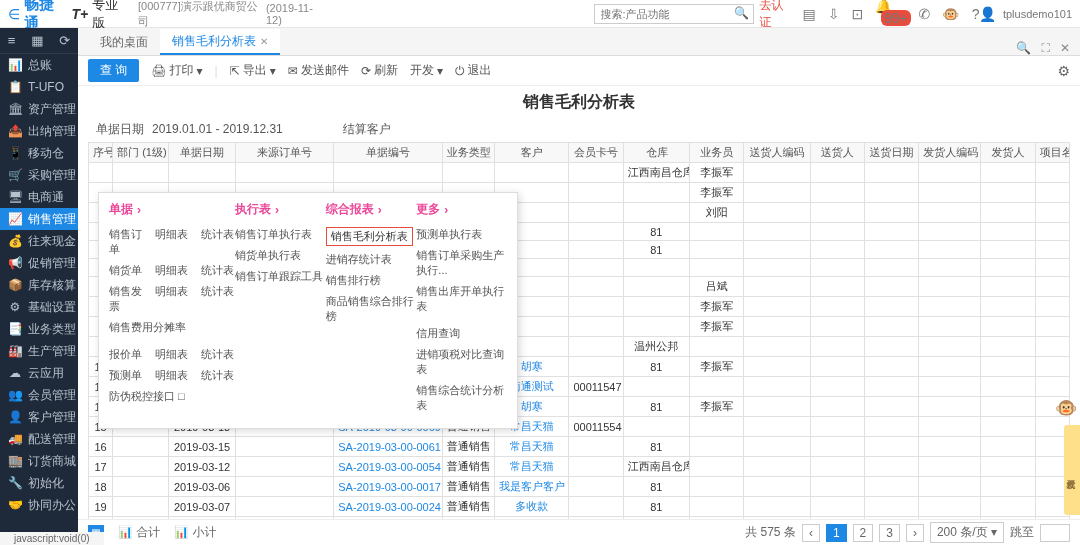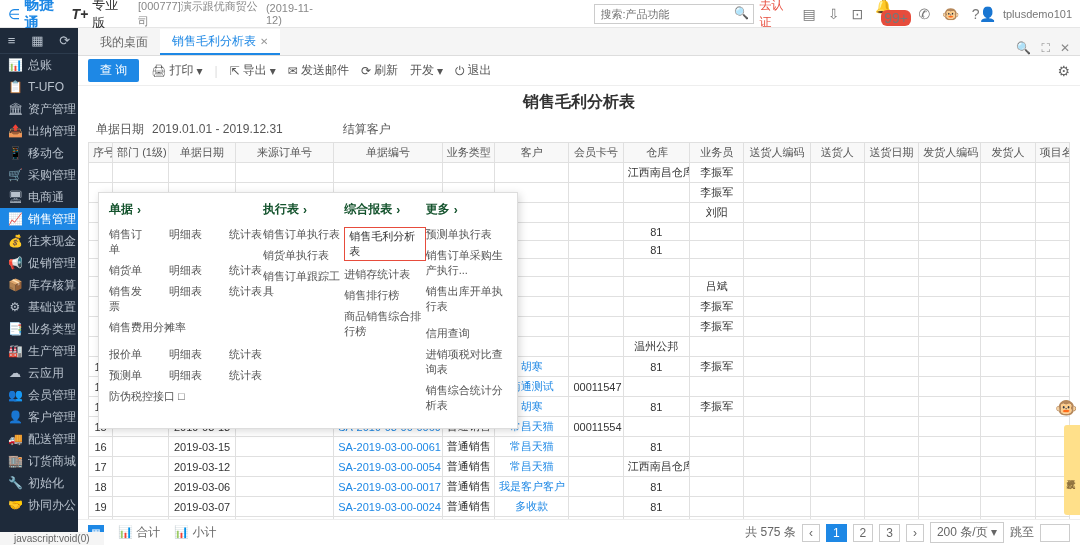--- a/index.html
+++ b/index.html
@@ -78,22 +78,22 @@
 .pager { height: 26px; border-top: 1px solid #eee; display: flex; align-items: center; padding: 0 10px; font-size: 12px; color: #666; }
 .pager-left { display: flex; gap: 14px; align-items: center; }
 .pager-left .sq { width: 16px; height: 16px; background: #1e88e5; color: #fff; display: flex; align-items: center; justify-content: center; font-size: 10px; }
 .pager-right { margin-left: auto; display: flex; gap: 6px; align-items: center; }
 .pg-btn { border: 1px solid #ccc; padding: 1px 6px; cursor: pointer; }
 .pg-btn.active { background: #1e88e5; color: #fff; border-color: #1e88e5; }
 
 .mega-menu { position: absolute; top: 50px; left: 10px; width: 420px; background: #fff; border: 1px solid #ddd; box-shadow: 2px 2px 8px rgba(0,0,0,0.15); z-index: 100; padding: 8px 10px 12px; font-size: 12px; }
 .mega-cols { display: flex; gap: 0; }
 .mega-col { flex: 1; }
-.mega-head { font-weight: bold; color: #14532d; margin-bottom: 6px; display: flex; align-items: center; gap: 4px; }
-.mega-row { display: flex; gap: 26px; padding: 3px 0; color: #555; }
+.mega-head { font-weight: bold; color: #ec4899; margin-bottom: 6px; display: flex; align-items: center; gap: 4px; }
+.mega-row { display: flex; gap: 12px; padding: 3px 0; color: #555; }
 .mega-row span { cursor: pointer; font-size: 11px; }
 .mega-row .mi-item { min-width: 34px; }
 .mega-highlight { border: 1px solid #e74c3c; padding: 1px 4px; color: #333; }
 
 .status-bar { position: absolute; bottom: 0; left: 0; font-size: 10px; color: #666; padding: 1px 14px; background: #f5f5f5; }
 
 .side-mode { position: absolute; right: 0; bottom: 30px; width: 16px; height: 90px; background: #ffe08a; writing-mode: vertical-lr; font-size: 9px; text-align: center; color: #8a6d3b; padding-top: 6px; border-radius: 3px 0 0 3px; }
 .monkey-float { position: absolute; right: 2px; bottom: 126px; font-size: 18px; }
 </style>
 </head>

